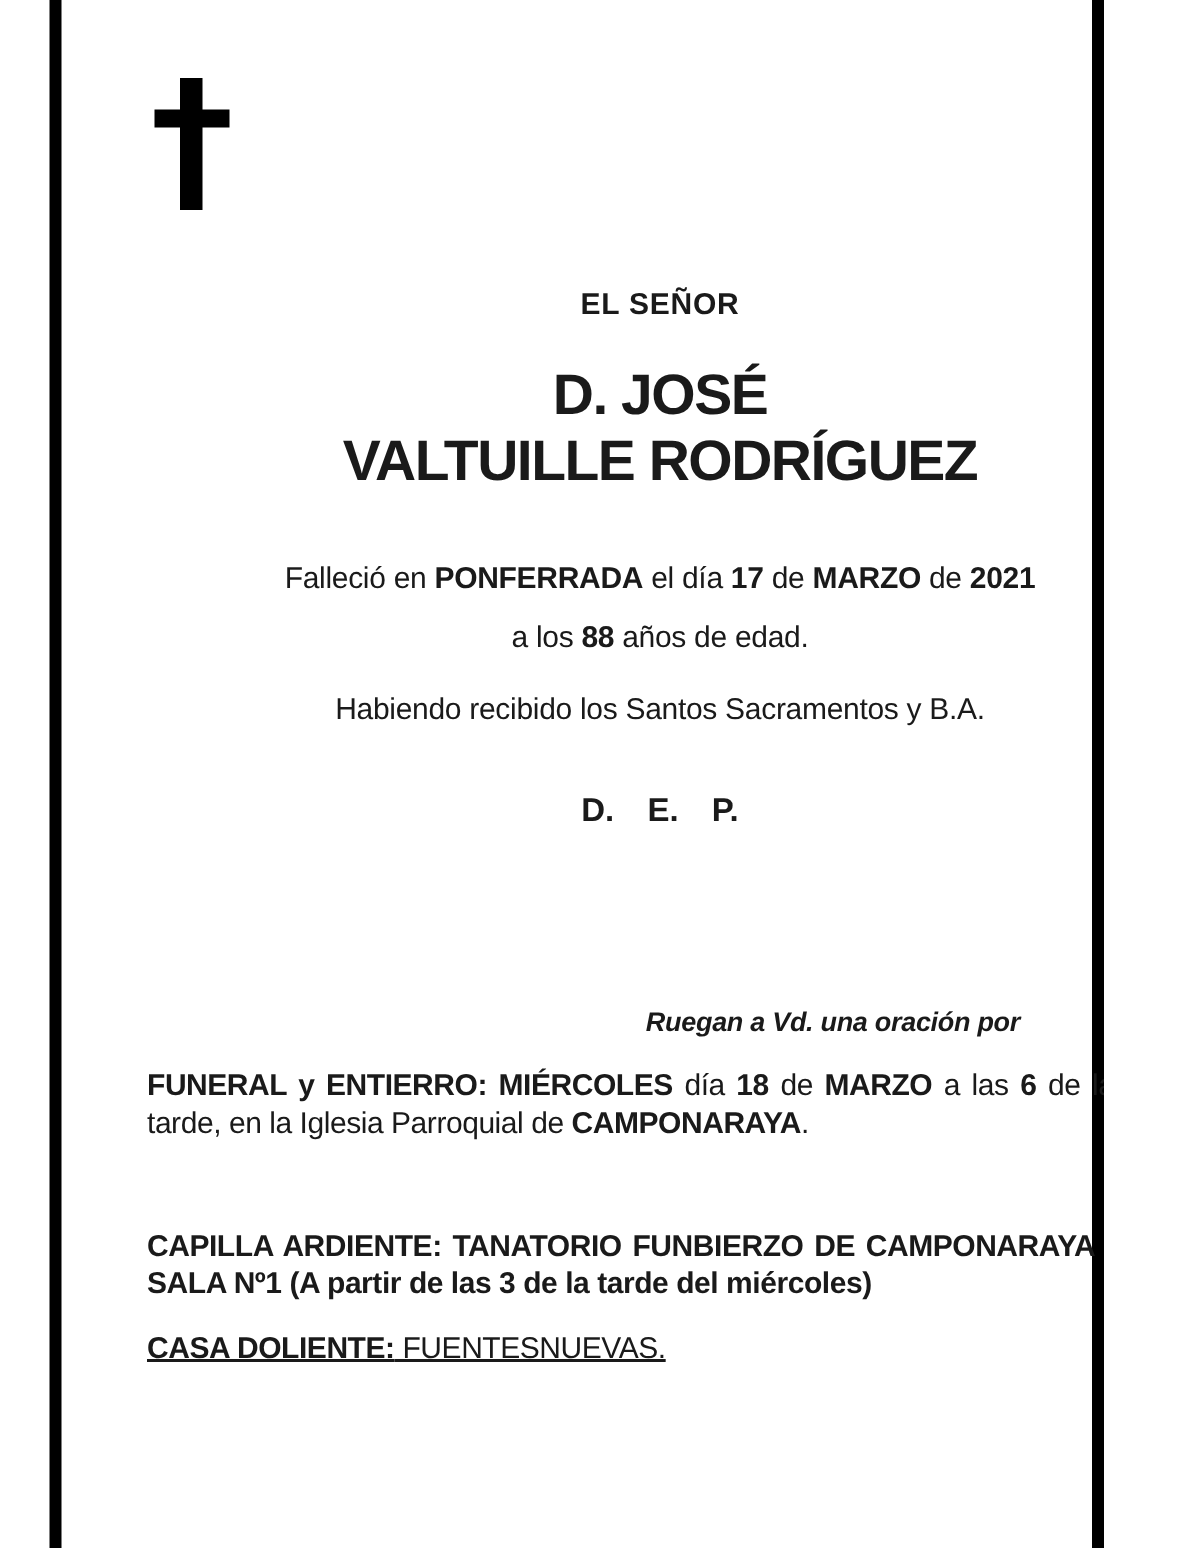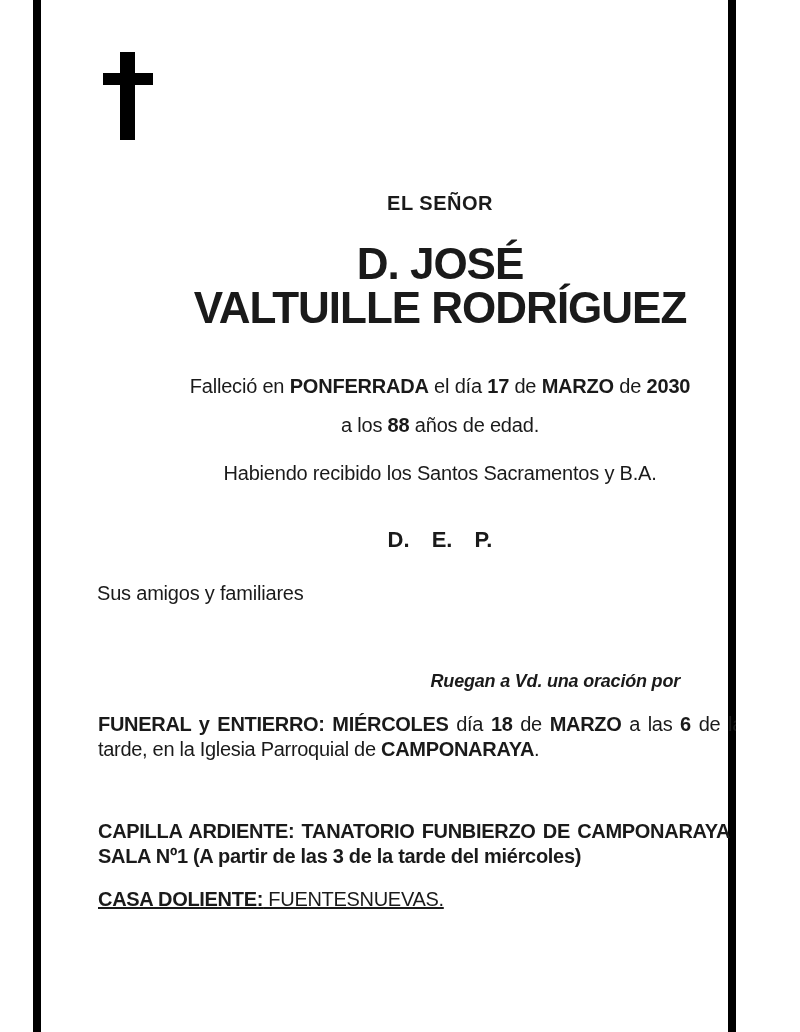--- a/index.html
+++ b/index.html
@@ -20,21 +20,21 @@
   .vrule.left{left:33px;width:8px;}
   .vrule.right{right:0;width:8px;}
 
   
   .cross{position:absolute;left:103px;top:52px;width:50px;height:88px;}
   .cross .v{position:absolute;left:17px;top:0;width:15px;height:88px;background:var(--rule);}
   .cross .h{position:absolute;left:0;top:21px;width:50px;height:12px;background:var(--rule);}
 
   .cblock{position:absolute;left:80px;width:720px;text-align:center;}
   .honorific{top:192px;font-size:20px;font-weight:bold;letter-spacing:.5px;}
-  .name{top:242px;font-size:44px;font-weight:bold;line-height:44px;letter-spacing:-1px;white-space:nowrap;}
+  .name{top:242px;font-size:38px;font-weight:bold;line-height:44px;letter-spacing:-1px;white-space:nowrap;}
   .bodyline{font-size:20px;letter-spacing:-0.2px;}
   .death{top:375px;}
   .age{top:414px;}
   .sacraments{top:462px;}
   .dep{top:527px;font-size:22px;font-weight:bold;word-spacing:16px;}
 
   .mourners{position:absolute;left:97px;top:582px;font-size:20px;letter-spacing:-0.2px;}
 
   .prayer{
     position:absolute;right:56px;top:654px;
@@ -66,29 +66,28 @@
     <div class="h"></div>
   </div>
 
   <div class="cblock honorific">EL SEÑOR</div>
 
   <div class="cblock name">
     <div>D. JOSÉ</div>
     <div>VALTUILLE RODRÍGUEZ</div>
   </div>
 
-  <div class="cblock bodyline death"><span>Falleció en </span><span class="b">PONFERRADA</span><span> el día </span><span class="b">17</span><span> de </span><span class="b">MARZO</span><span> de </span><span class="b">2030</span></div>
+  <div class="cblock bodyline death"><span>Falleció en </span><span class="b">PONFERRADA</span><span> el día </span><span class="b">17</span><span> de </span><span class="b">MARZO</span><span> de </span><span class="b">2021</span></div>
 
   <div class="cblock bodyline age"><span>a los </span><span class="b">88</span><span> años de edad.</span></div>
 
   <div class="cblock dep">D. E. P.</div>
 
   <div class="cblock bodyline sacraments">Habiendo recibido los Santos Sacramentos y B.A.</div>
 
-  <div class="mourners">Sus amigos y familiares</div>
 
   <div class="prayer">
     <div>Ruegan a Vd. una oración por</div>
   </div>
 
   <div class="para funeral"><span class="b">FUNERAL y ENTIERRO: MIÉRCOLES</span><span> día </span><span class="b">18</span><span> de </span><span class="b">MARZO</span><span> a las </span><span class="b">6</span><span> de la tarde, en la Iglesia Parroquial de </span><span class="b">CAMPONARAYA</span><span>.</span></div>
 
   <div class="para capilla"><span class="b">CAPILLA ARDIENTE: TANATORIO FUNBIERZO DE CAMPONARAYA - SALA Nº1 (A partir de las 3 de la tarde del miércoles)</span></div>
 
   <div class="para casa"><span class="b">CASA DOLIENTE:</span><span> FUENTESNUEVAS.</span></div>

